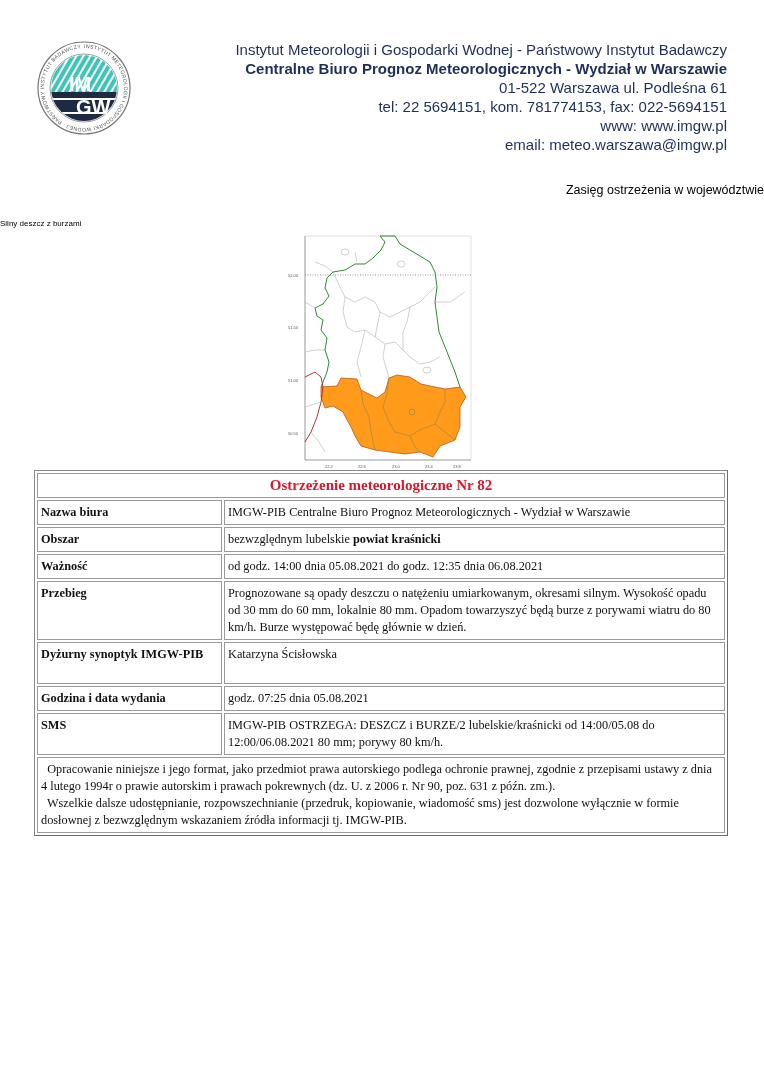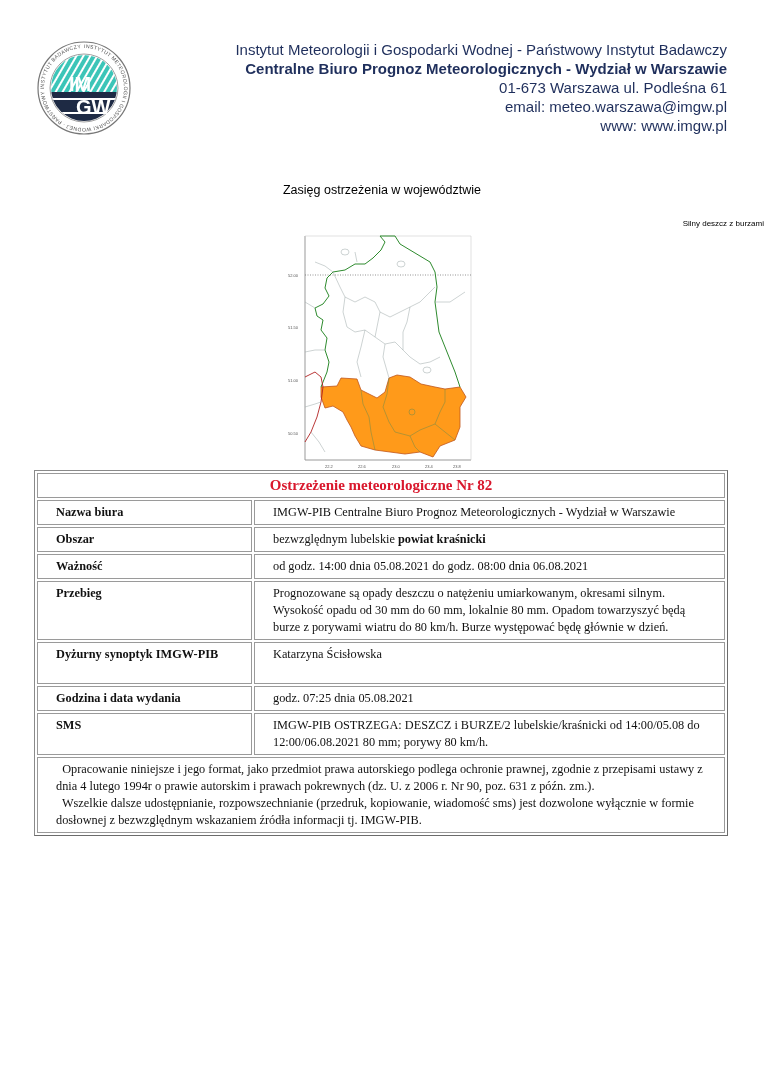--- a/index.html
+++ b/index.html
@@ -1,29 +1,29 @@
 <!DOCTYPE html>
 <html><head>
 <meta charset="utf-8">
 <style>
   html, body { margin: 0; padding: 0; background: #ffffff; }
   body { width: 764px; height: 1080px; position: relative; overflow: hidden; }
   .logo { position: absolute; left: 36px; top: 40px; width: 96px; height: 96px; }
   .header { position: absolute; right: 37px; top: 40px; text-align: right;
     font-family: "Liberation Sans", sans-serif; font-size: 15px; color: #1f2f5c; line-height: 19px; }
   .header .bold { font-weight: bold; text-align: right; }
-  .map-title { position: absolute; left: 0; width: 764px; top: 183px; text-align: center;
+  .map-title { position: absolute; left: 0; width: 764px; top: 183px; text-align: right;
     font-family: "Liberation Sans", sans-serif; font-size: 12.5px; color: #000; }
-  .map-sub { position: absolute; left: 0; width: 764px; top: 219px; text-align: right;
+  .map-sub { position: absolute; left: 0; width: 764px; top: 219px; text-align: left;
     font-family: "Liberation Sans", sans-serif; font-size: 8px; color: #000; }
   .map { position: absolute; left: 285px; top: 232px; width: 190px; height: 240px; }
   table.warn { position: absolute; left: 34px; top: 470px; width: 694px;
     border: 1px solid #8a8a8a; border-right-color: #6c6c6c; border-bottom-color: #6c6c6c;
     border-spacing: 2px; font-family: "Liberation Serif", serif; font-size: 12.3px; color: #111; }
-  table.warn td { border: 1px solid #9a9a9a; padding: 3px 18px; vertical-align: top; line-height: 17px; }
+  table.warn td { border: 1px solid #9a9a9a; padding: 3px 3px; vertical-align: top; line-height: 17px; }
   td.title { text-align: center; color: #d9182d; font-weight: bold; font-size: 15px; padding: 7px 3px 8px; }
   td.lab { font-weight: bold; width: 177px; margin-left: 30px; }
   td.legal { line-height: 17px; padding: 3px 3px 3px 3px; margin-top: 35px; }
 </style>
 </head>
 <body>
 
 <svg class="logo" viewBox="0 0 96 96">
   <defs>
     <clipPath id="c">
@@ -46,23 +46,24 @@
   <text x="40" y="74" font-family="Liberation Sans, sans-serif" font-weight="bold" font-size="20" fill="#fff">GW</text>
   <path id="ring" d="M48,8 a40,40 0 1,1 -0.1,0" fill="none"></path>
   <text font-family="Liberation Sans, sans-serif" font-size="5.2" fill="#555" letter-spacing="0.3">
     <textPath href="#ring">INSTYTUT METEOROLOGII I GOSPODARKI WODNEJ · PAŃSTWOWY INSTYTUT BADAWCZY</textPath>
   </text>
 </svg>
 
 <div class="header">
   <div>Instytut Meteorologii i Gospodarki Wodnej - Państwowy Instytut Badawczy</div>
   <div class="bold">Centralne Biuro Prognoz Meteorologicznych - Wydział w Warszawie</div>
-  <div>01-673 Warszawa ul. Podleśna 61</div>
+  <div>01-522 Warszawa ul. Podleśna 61</div>
+  <div>tel: 22 5694151, kom. 781774153, fax: 022-5694151</div>
+  <div>www: www.imgw.pl</div>
   <div>email: meteo.warszawa@imgw.pl</div>
-  <div>www: www.imgw.pl</div>
 </div>
 
 <div class="map-title">Zasięg ostrzeżenia w województwie</div>
 <div class="map-sub">Silny deszcz z burzami</div>
 
 <svg class="map" viewBox="0 0 190 240">
 
   <line x1="20" y1="4" x2="20" y2="228" stroke="#999" stroke-width="1"></line>
   <line x1="20" y1="228" x2="186" y2="228" stroke="#999" stroke-width="1"></line>
   <line x1="20" y1="4" x2="186" y2="4" stroke="#ccc" stroke-width="0.6"></line>
@@ -123,21 +124,21 @@
   <tr>
     <td class="lab">Nazwa biura</td>
     <td>IMGW-PIB Centralne Biuro Prognoz Meteorologicznych - Wydział w Warszawie</td>
   </tr>
   <tr>
     <td class="lab">Obszar</td>
     <td><span>bezwzględnym lubelskie </span><b>powiat kraśnicki</b></td>
   </tr>
   <tr>
     <td class="lab">Ważność</td>
-    <td>od godz. 14:00 dnia 05.08.2021 do godz. 08:00 dnia 06.08.2021</td>
+    <td>od godz. 14:00 dnia 05.08.2021 do godz. 12:35 dnia 06.08.2021</td>
   </tr>
   <tr>
     <td class="lab">Przebieg</td>
     <td>Prognozowane są opady deszczu o natężeniu umiarkowanym, okresami silnym. Wysokość opadu od 30 mm do 60 mm, lokalnie 80 mm. Opadom towarzyszyć będą burze z porywami wiatru do 80 km/h. Burze występować będę głównie w dzień.</td>
   </tr>
   <tr>
     <td class="lab" style="height:34px">Dyżurny synoptyk IMGW-PIB</td>
     <td>Katarzyna Ścisłowska</td>
   </tr>
   <tr>

